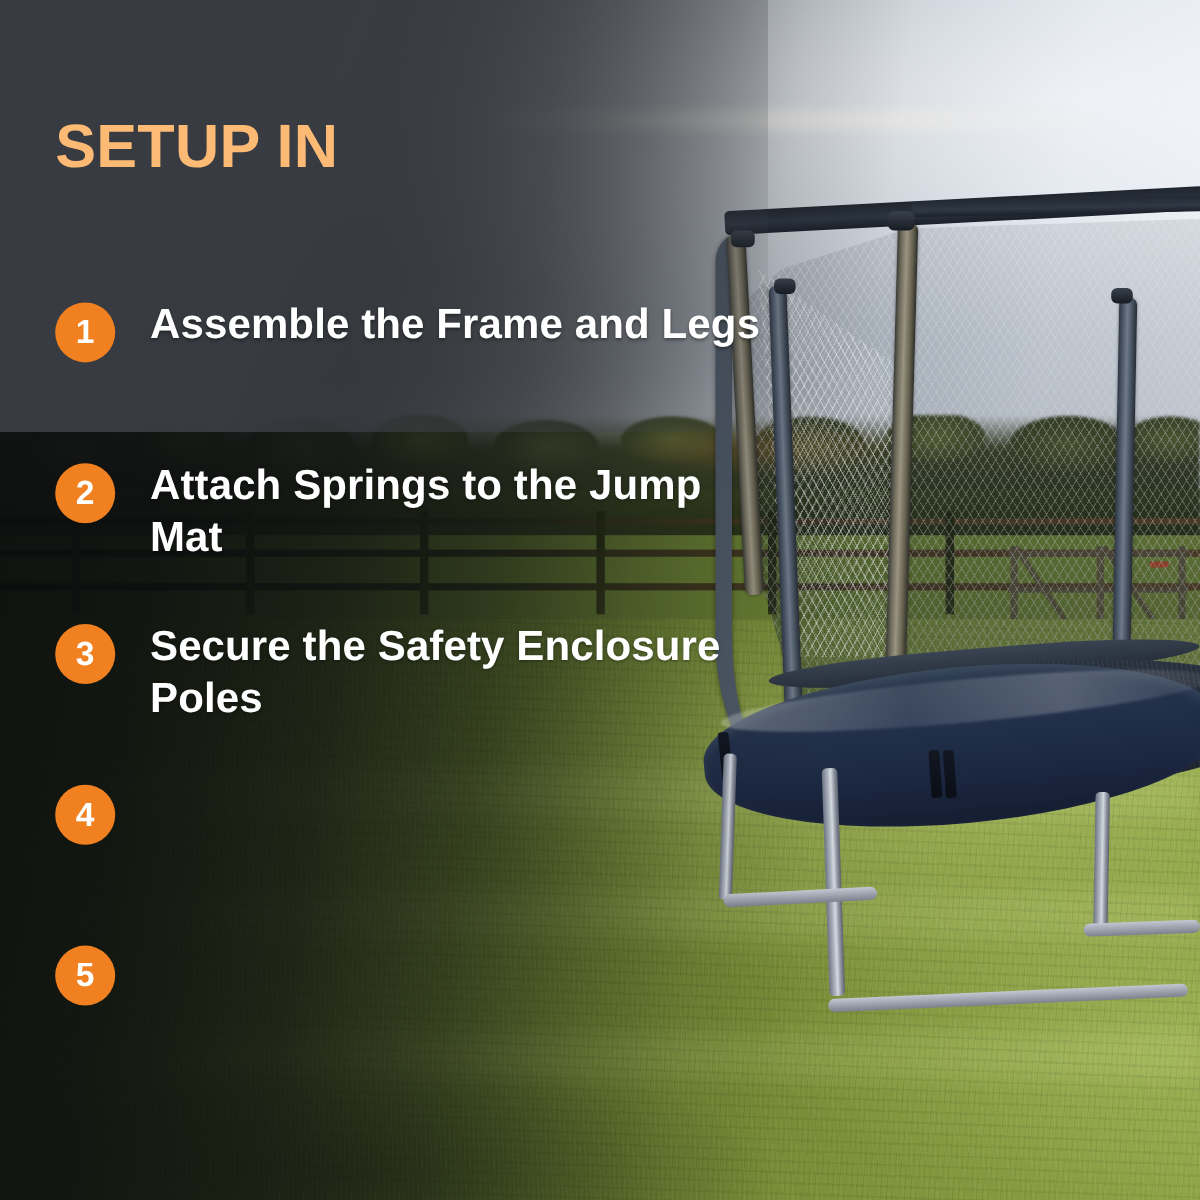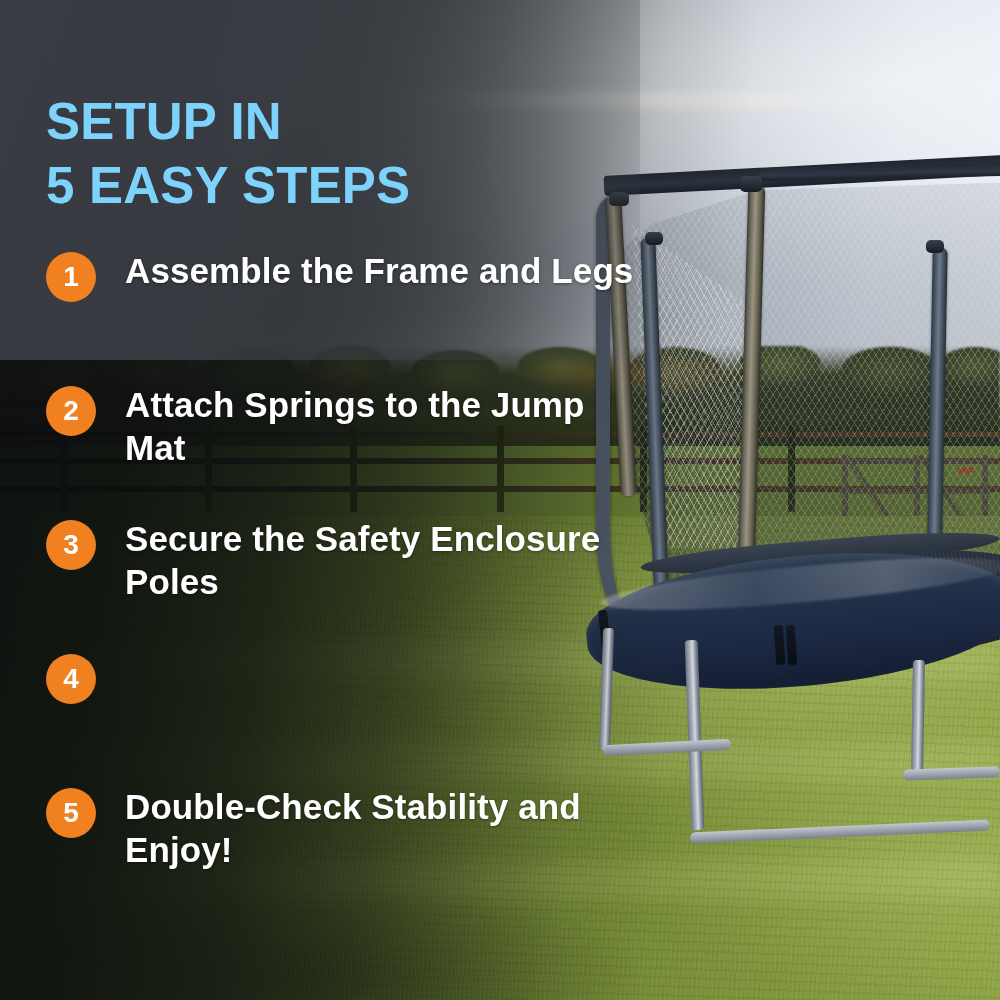--- a/index.html
+++ b/index.html
@@ -271,21 +271,21 @@
   .scrim-top {
     position: absolute; left: 0; top: 0; width: 640px; height: 360px;
     background: linear-gradient(110deg, rgba(58,61,67,.96) 0%, rgba(60,63,69,.88) 40%, rgba(64,68,74,.50) 68%, rgba(70,74,80,0) 100%);
   }
 
   
   .content { position: absolute; left: 0; top: 0; width: 1000px; height: 1000px; }
 
   .headline {
     position: absolute; left: 46px; top: 56px; width: 560px;
-    color: #7dd3fc;
+    color: #fdba74;
     font-size: 51px;
     font-weight: 700;
     letter-spacing: .2px;
     line-height: 1.26;
     text-transform: uppercase;
   }
   .headline .hl-line { display: block; white-space: nowrap; }
 
   .steps {
     position: absolute; left: 46px; top: 249px; width: 600px;
@@ -406,21 +406,20 @@
     <div class="leg-foot" style="left:903px; top:768px; width:97px; transform:rotate(-2deg);"></div>
   </div>
 
   <div class="scrim"></div>
   <div class="scrim-top"></div>
 
   <div class="content">
 
     <h1 class="headline">
       <span class="hl-line">SETUP IN</span>
-      <span class="hl-line">5 EASY STEPS</span>
     </h1>
 
     <ol class="steps" style="margin:0;padding:0;list-style:none;">
 
       <li class="step">
         <span class="badge">1</span>
         <span class="step-text">Assemble the Frame and Legs</span>
       </li>
 
       <li class="step">
@@ -432,18 +431,17 @@
         <span class="badge">3</span>
         <span class="step-text">Secure the Safety Enclosure Poles</span>
       </li>
 
       <li class="step">
         <span class="badge">4</span>
       </li>
 
       <li class="step">
         <span class="badge">5</span>
-        <span class="step-text">Double-Check Stability and Enjoy!</span>
       </li>
 
     </ol>
   </div>
 </div>
 
 </body></html>

